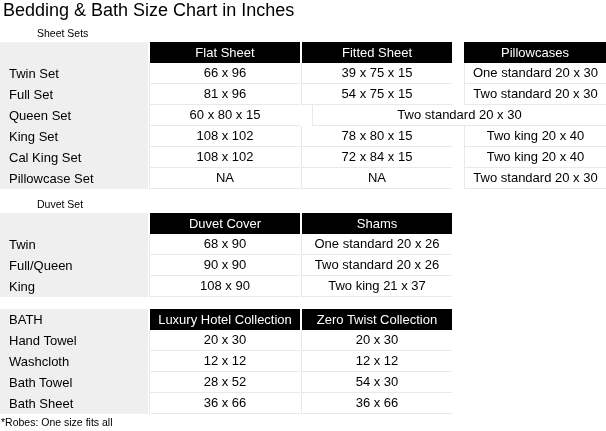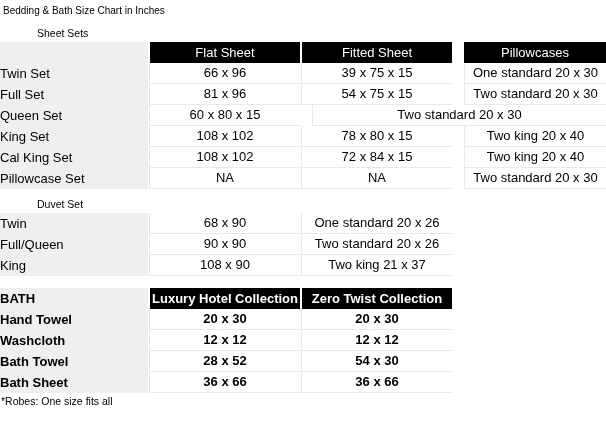--- a/index.html
+++ b/index.html
@@ -12,30 +12,29 @@
     height: 431px;
     overflow: hidden;
     font-family: "Liberation Sans", sans-serif;
     color: #000000;
     -webkit-font-smoothing: antialiased;
   }
   .page {
     padding-top: 3px;
   }
   .title {
-    font-size: 10px;
+    font-size: 18px;
     line-height: 15px;
     margin: 0 0 0 3px;
   }
   .table-section {
     margin-top: 9px;
   }
   .table-section.no-label {
     margin-top: 12px;
-    font-weight: bold;
   }
   .section-label {
     font-size: 10.5px;
     line-height: 13px;
     margin: 0 0 2px 1px;
     padding-left: 36px;
   }
   .chart-table {
     font-size: 13px;
   }
@@ -43,20 +42,21 @@
     display: flex;
     width: 606px;
   }
   .chart-table[data-cols="2"] .row {
     width: 452px;
   }
   .label-cell {
     flex: 0 0 148px;
     box-sizing: border-box;
     background: var(--label-bg, #efefef);
+    padding-left: 9px;
     height: 21px;
     line-height: 21px;
     text-align: left;
     white-space: nowrap;
   }
   .header-row .cell {
     flex: 0 0 150px;
     margin-left: 2px;
     box-sizing: border-box;
     background: var(--header-bg, #000000);
@@ -136,20 +136,25 @@
             <div class="label-cell">Pillowcase Set</div>
             <div class="cell data-cell">NA</div>
             <div class="cell data-cell">NA</div>
             <div class="cell data-cell">Two standard 20 x 30</div>
           </div>
         </div>
       </div>
       <div class="table-section">
         <div class="section-label">Duvet Set</div>
         <div class="chart-table" data-cols="2">
+          <div class="row header-row">
+            <div class="label-cell corner-cell"></div>
+            <div class="cell header-cell">Duvet Cover</div>
+            <div class="cell header-cell">Shams</div>
+          </div>
           <div class="row body-row">
             <div class="label-cell">Twin</div>
             <div class="cell data-cell">68 x 90</div>
             <div class="cell data-cell">One standard 20 x 26</div>
           </div>
           <div class="row body-row">
             <div class="label-cell">Full/Queen</div>
             <div class="cell data-cell">90 x 90</div>
             <div class="cell data-cell">Two standard 20 x 26</div>
           </div>

